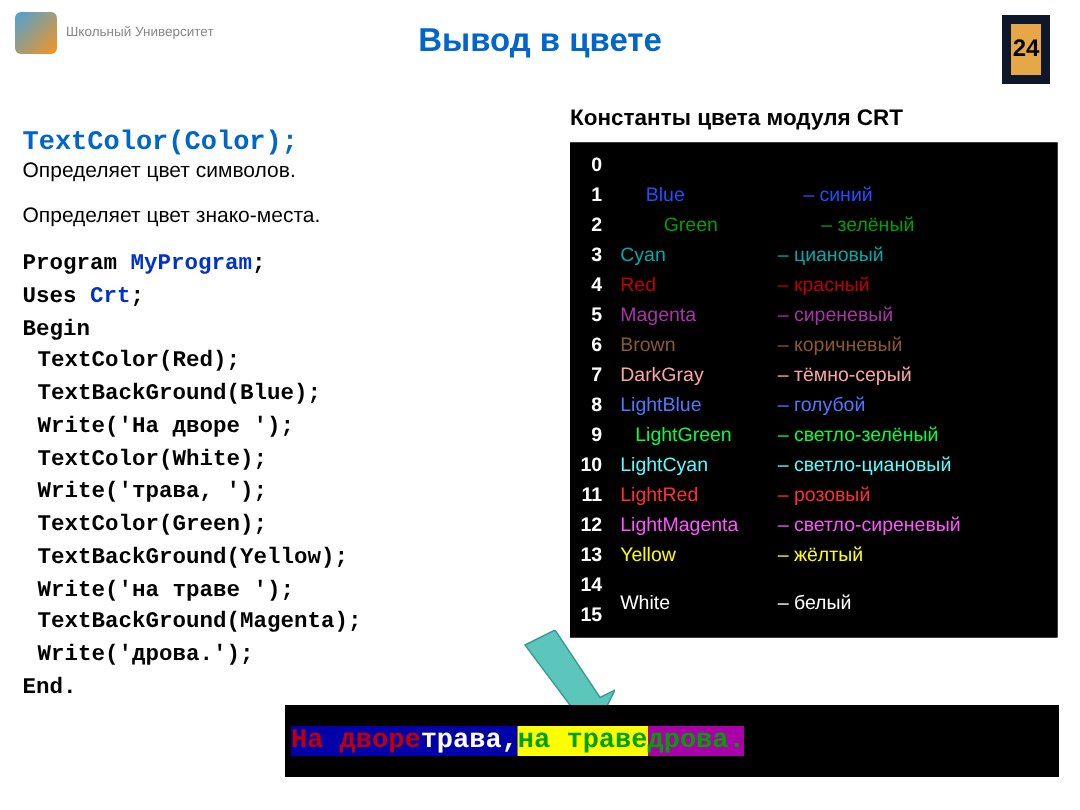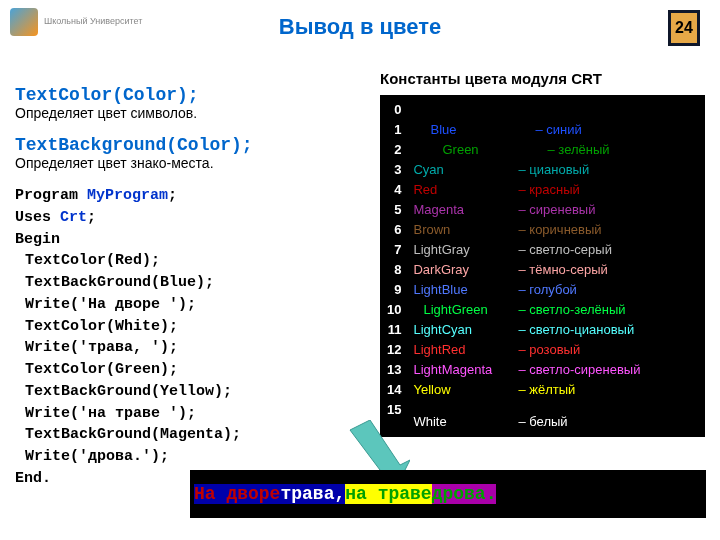--- a/index.html
+++ b/index.html
@@ -2,21 +2,21 @@
 <html><head>
 <meta charset="utf-8">
 <style>
   * { box-sizing: border-box; margin: 0; padding: 0; }
   body { width: 720px; height: 540px; background: #fff; font-family: Arial, sans-serif; position: relative; overflow: hidden; }
   .header { height: 60px; position: relative; }
   .logo { position: absolute; left: 10px; top: 8px; display: flex; align-items: center; gap: 6px; }
   .logo-glyph { width: 28px; height: 28px; background: linear-gradient(135deg,#4aa3d8,#f7941e); border-radius: 4px; }
   .logo-text { font-size: 9px; line-height: 1.1; color: #888; }
   .title { position: absolute; top: 14px; left: 50%; transform: translateX(-50%); font-size: 22px; font-weight: bold; color: #0066cc; }
-  .pagebox { position: absolute; right: 20px; top: 10px; width: 32px; height: 36px; background: #e6a847; color: #000; font-weight: bold; font-size: 16px; display: flex; align-items: center; justify-content: center; border: 3px solid #0f172a; text-align: center; }
+  .pagebox { position: absolute; right: 20px; top: 10px; width: 32px; height: 46px; background: #e6a847; color: #000; font-weight: bold; font-size: 16px; display: flex; align-items: center; justify-content: center; border: 6px solid #0f172a; text-align: center; }
   .left-col { position: absolute; left: 15px; top: 85px; width: 350px; }
   .proc { font-family: "Courier New", monospace; font-size: 18px; color: #0066cc; font-weight: bold; }
   .desc { font-size: 14px; color: #000; margin-bottom: 14px; }
   .codeblock { margin-top: 14px; font-family: "Courier New", monospace; font-size: 15px; line-height: 1.45; font-weight: bold; }
   .code-kw { color: #000; }
   .code-id { color: #0033cc; }
   .code-line { white-space: pre; }
   .code-indent { padding-left: 10px; }
   .right-col { position: absolute; left: 380px; top: 70px; width: 325px; }
   .table-title { font-size: 15px; font-weight: bold; margin-bottom: 8px; }
@@ -39,21 +39,20 @@
     <div class="logo-text">Школьный
 Университет</div>
   </div>
   <div class="title">Вывод в цвете</div>
   <div class="pagebox">24</div>
 </div>
 
 <div class="left-col">
   <div class="proc">TextColor(Color);</div>
   <div class="desc">Определяет цвет символов.</div>
-  <div class="proc">TextBackground(Color);</div>
   <div class="desc">Определяет цвет знако-места.</div>
 
   <div class="codeblock">
     <div class="code-line"><span class="code-kw">Program </span><span class="code-id">MyProgram</span><span>;</span></div>
     <div class="code-line"><span class="code-kw">Uses </span><span class="code-id">Crt</span><span>;</span></div>
     <div class="code-line code-kw">Begin</div>
     <div class="code-line code-indent">TextColor(Red);</div>
     <div class="code-line code-indent">TextBackGround(Blue);</div>
     <div class="code-line code-indent">Write('На дворе ');</div>
     <div class="code-line code-indent">TextColor(White);</div>
@@ -89,21 +88,20 @@
         <div>15</div>
       </div>
     <div class="names" id="names">
         <div style="color: rgb(0, 0, 0);"><span style="display: inline-block; min-width: 105px;">Black</span><span>– чёрный</span></div>
         <div style="color: rgb(30, 80, 255); padding-left: 17px;"><span style="display: inline-block; min-width: 105px;">Blue</span><span>– синий</span></div>
         <div style="color: rgb(0, 160, 0);"><span style="display: inline-block; min-width: 105px; margin-left: 29px;">Green</span><span>– зелёный</span></div>
         <div style="color: rgb(0, 170, 170);"><span style="display: inline-block; min-width: 105px;">Cyan</span><span>– циановый</span></div>
         <div style="color: rgb(192, 0, 0);"><span style="display: inline-block; min-width: 105px;">Red</span><span>– красный</span></div>
         <div style="color: rgb(170, 51, 170);"><span style="display: inline-block; min-width: 105px;">Magenta</span><span>– сиреневый</span></div>
         <div style="color: rgb(138, 90, 43);"><span style="display: inline-block; min-width: 105px;">Brown</span><span>– коричневый</span></div>
-        <div style="color: rgb(191, 191, 191);"><span style="display: inline-block; min-width: 105px;">LightGray</span><span>– светло-серый</span></div>
         <div style="color: #fca5a5;"><span style="display: inline-block; min-width: 105px;">DarkGray</span><span>– тёмно-серый</span></div>
         <div style="color: rgb(80, 120, 255);"><span style="display: inline-block; min-width: 105px;">LightBlue</span><span>– голубой</span></div>
         <div style="color: rgb(0, 255, 68);"><span style="display: inline-block; min-width: 105px; padding-left: 10px;">LightGreen</span><span>– светло-зелёный</span></div>
         <div style="color: rgb(85, 255, 255);"><span style="display: inline-block; min-width: 105px;">LightCyan</span><span>– светло-циановый</span></div>
         <div style="color: rgb(255, 48, 48);"><span style="display: inline-block; min-width: 105px;">LightRed</span><span>– розовый</span></div>
         <div style="color: rgb(255, 85, 255);"><span style="display: inline-block; min-width: 105px;">LightMagenta</span><span>– светло-сиреневый</span></div>
         <div style="color: rgb(255, 255, 0);"><span style="display: inline-block; min-width: 105px;">Yellow</span><span>– жёлтый</span></div>
         <div style="color: rgb(255, 255, 255); margin-top: 12px;"><span style="display: inline-block; min-width: 105px;">White</span><span>– белый</span></div>
       </div>
   </div>

